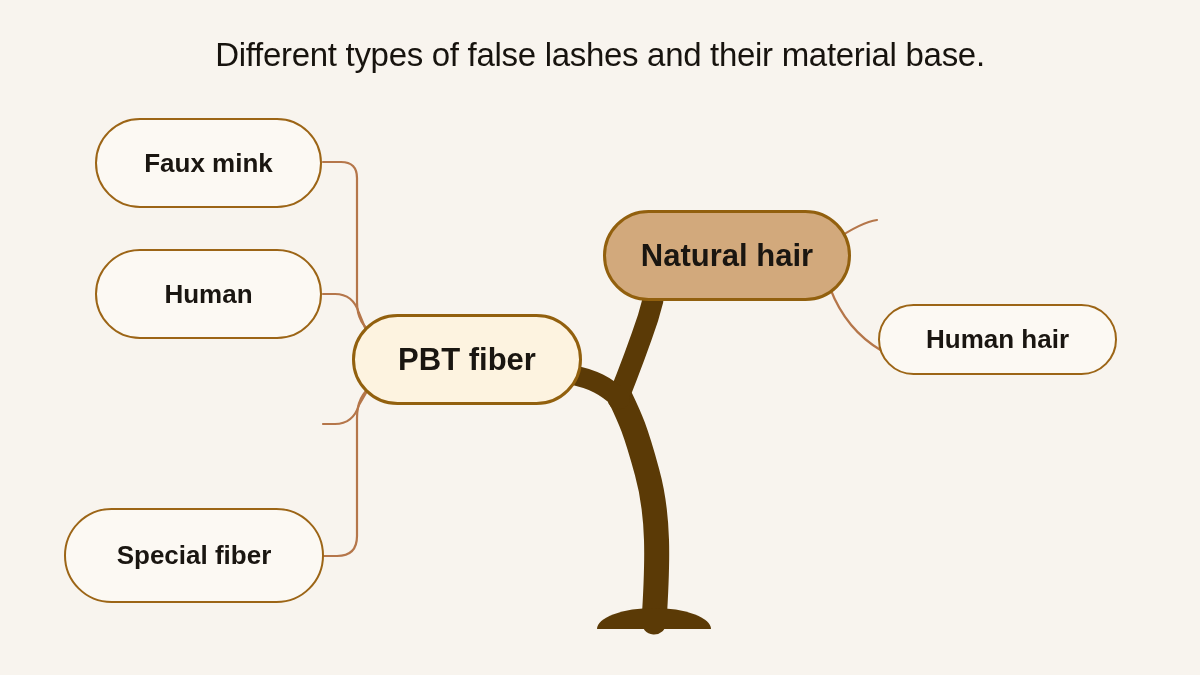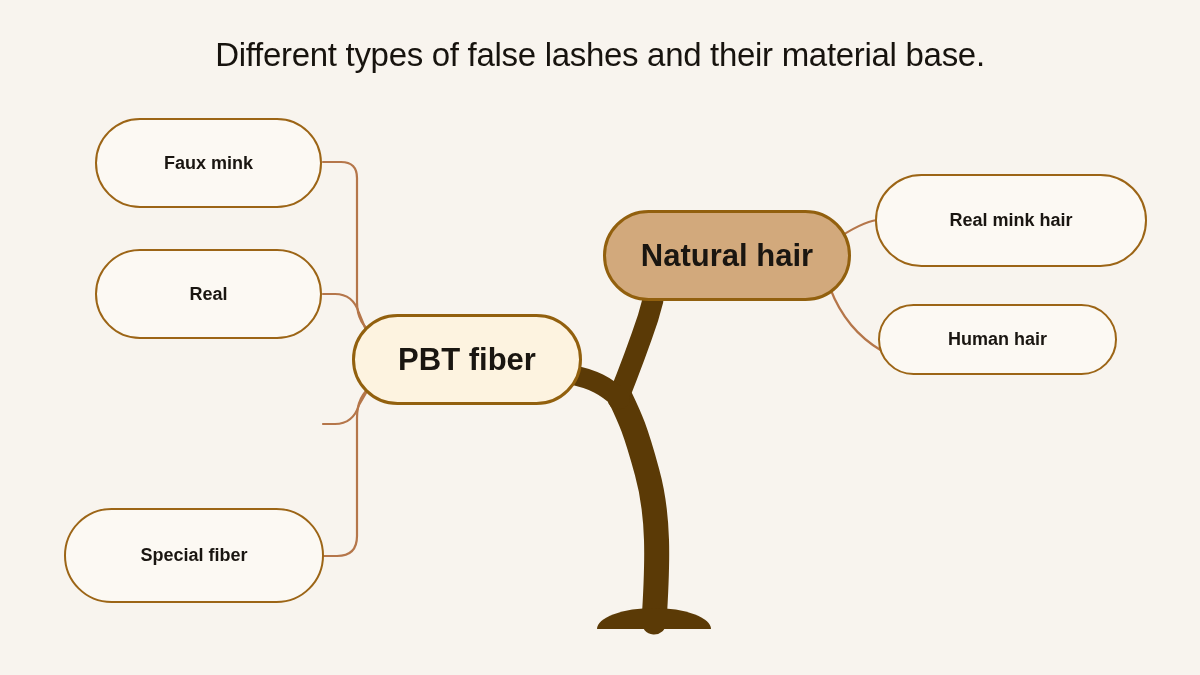--- a/index.html
+++ b/index.html
@@ -21,21 +21,21 @@
     position:absolute;z-index:2;
     display:flex;align-items:center;justify-content:center;
     border-radius:999px;
     color:#1a1611;
     box-sizing:border-box;
     text-align:center;
   }
   .pill.leaf{
     background:#fcf9f3;
     border:2.5px solid #9c6516;
-    font-size:18px;font-weight:600;
+    font-size:26px;font-weight:600;
   }
   .pill.branch{
     border:3px solid #92600e;
     font-size:31px;font-weight:700;
   }
   .pill.pbt{background:#fdf3e0;}
   .pill.natural{background:#d2a97c;}
 
   
   .n-faux{left:95px;top:118px;width:227px;height:90px;}
@@ -71,33 +71,30 @@
       <path stroke-width="21" d="M 618 399 C 628 374 640 342 648 318 L 653 300"></path>
       <path stroke-width="20" d="M 620 399 C 606 386 594 379 568 374"></path>
       <path stroke="none" fill="#5b3a06" d="M 597 629 A 57 21 0 0 1 711 629 Z"></path>
     </g>
   </svg>
 
   <div class="pill leaf n-faux">
     <span>Faux mink</span>
   </div>
   <div class="pill leaf n-silk">
-    <span>Real</span>
+    <span>Human</span>
   </div>
   <div class="pill leaf n-spec">
     <span>Special fiber</span>
   </div>
 
   <div class="pill branch pbt n-pbt">
     <span>PBT fiber</span>
   </div>
   <div class="pill branch natural n-nat">
     <span>Natural hair</span>
   </div>
 
-  <div class="pill leaf n-real">
-    <span>Real mink hair</span>
-  </div>
   <div class="pill leaf n-hum">
     <span>Human hair</span>
   </div>
 
 </div>
 
 </body></html>

